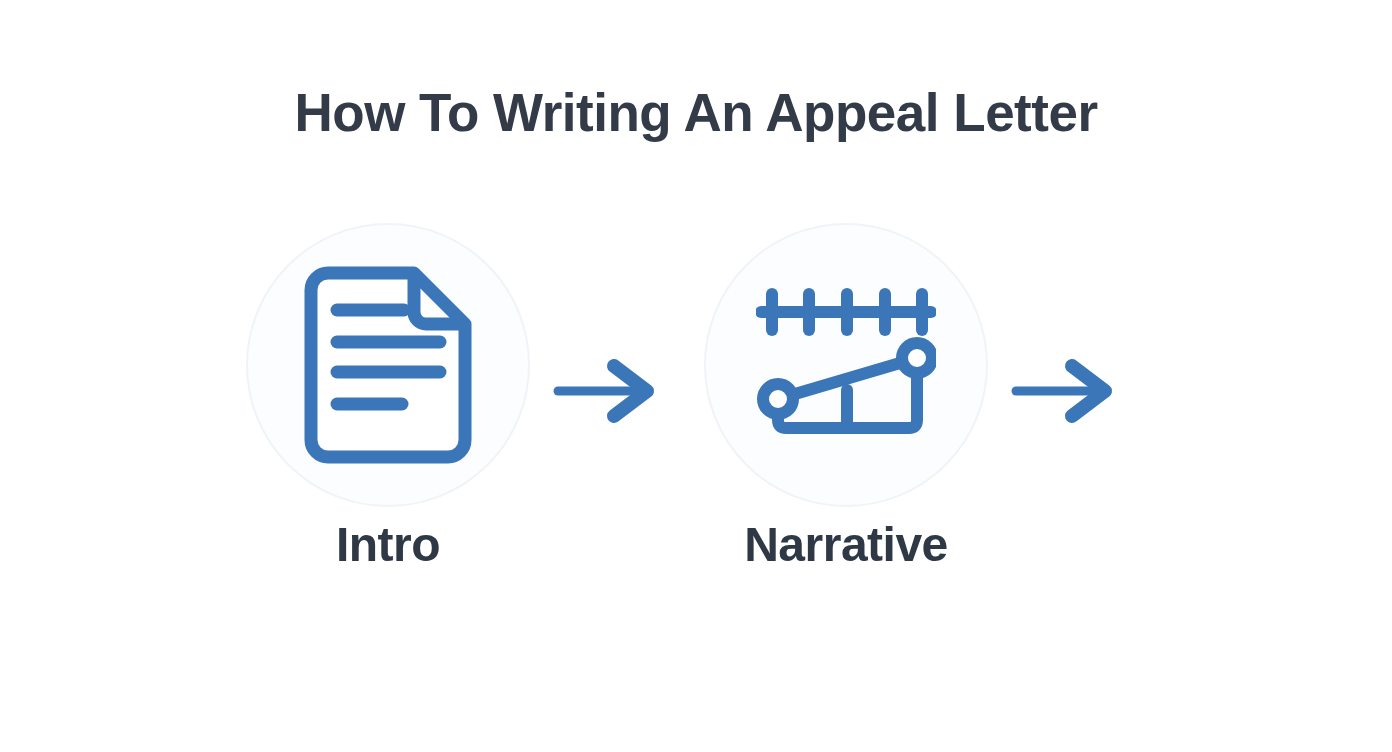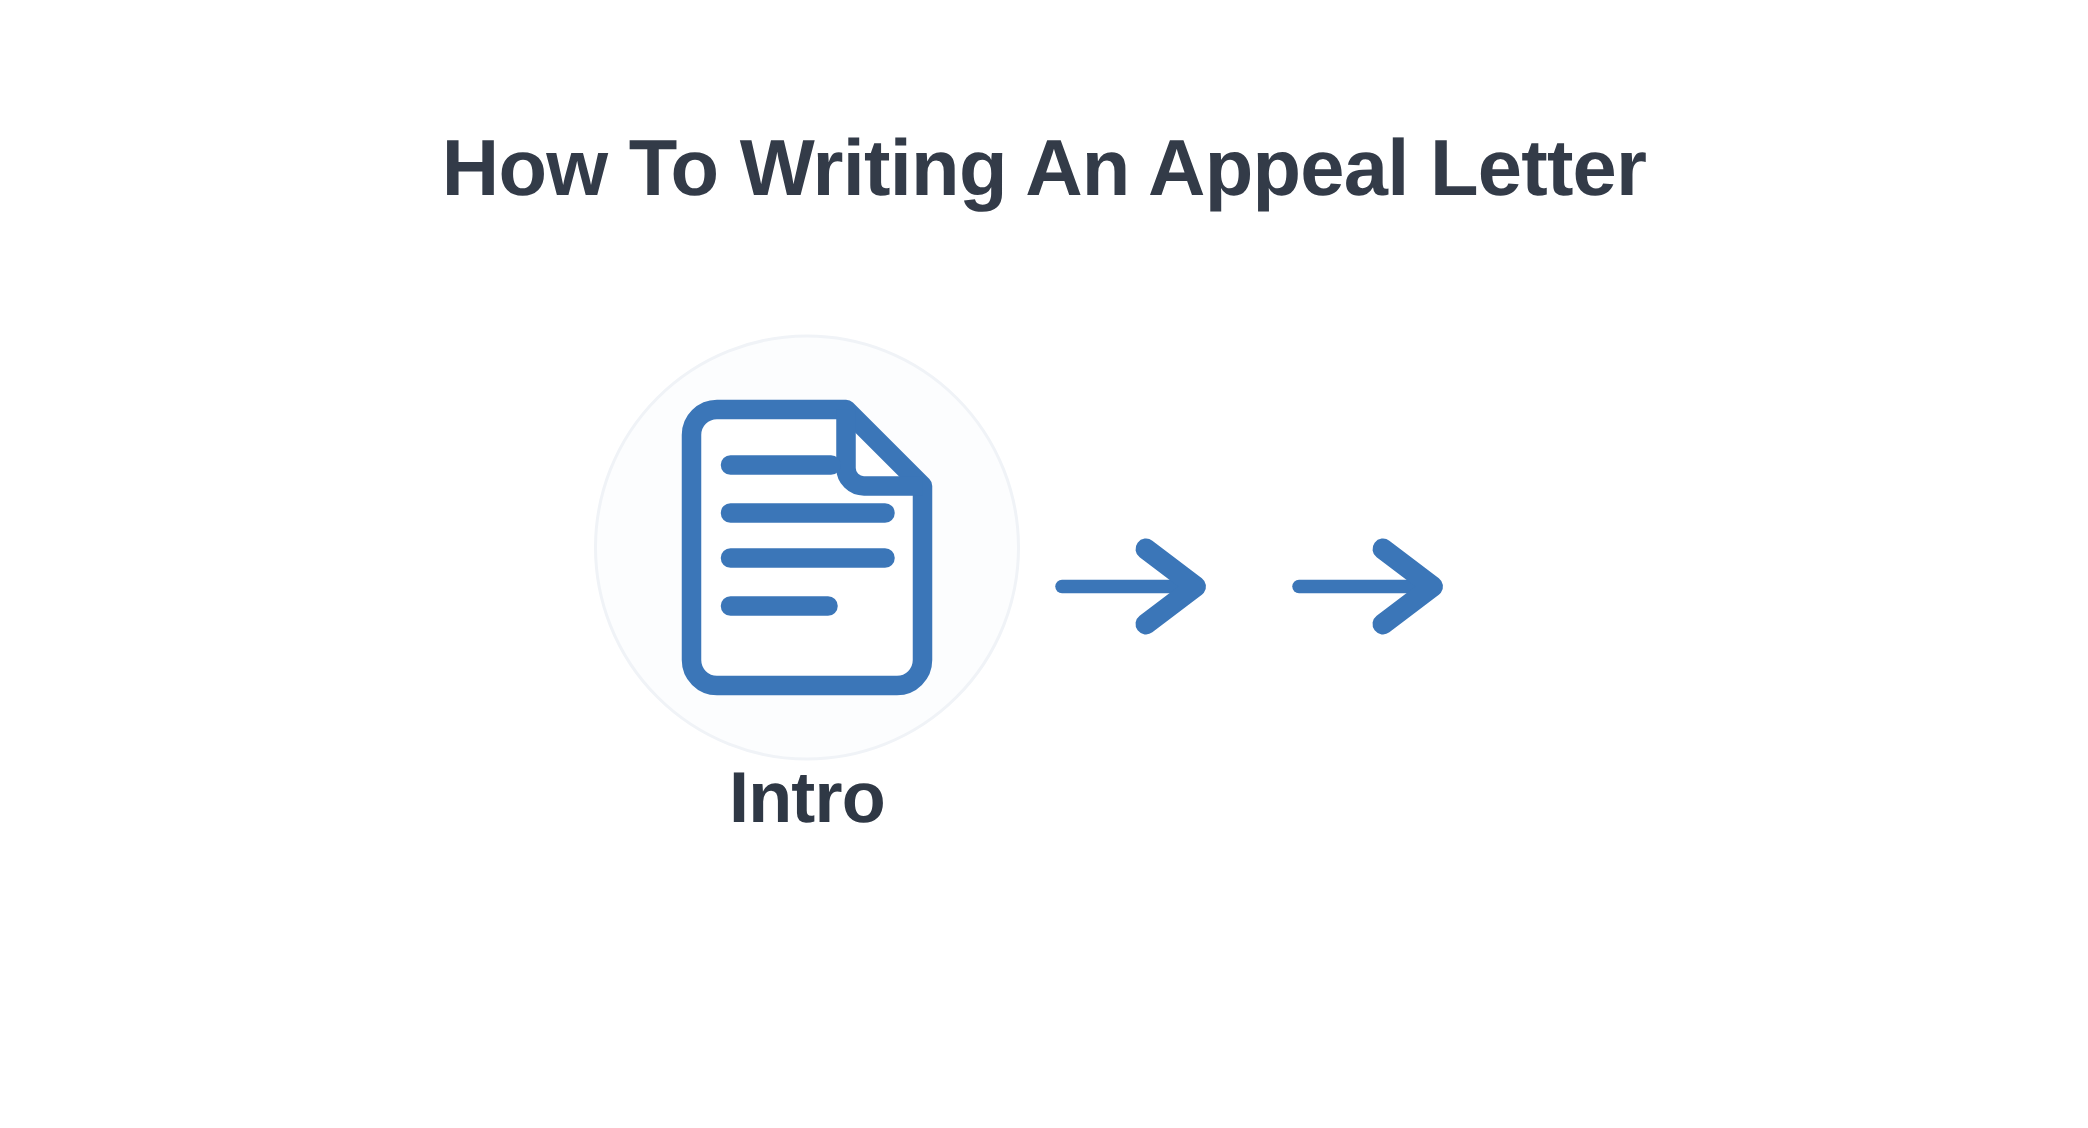--- a/index.html
+++ b/index.html
@@ -43,21 +43,21 @@
     height: 284px;
     box-sizing: border-box;
     border-radius: 50%;
     background: var(--circle-fill, #fcfdfe);
     border: 2px solid var(--circle-border, #f0f3f7);
     display: flex;
     align-items: center;
     justify-content: center;
   }
   .step-label {
-    margin-top: 2px;
+    margin-top: 14px;
     font-size: 48px;
     line-height: 1;
     font-weight: 700;
     letter-spacing: -0.5px;
     color: var(--label-text, #2f3845);
     text-align: center;
   }
   .arrow-cell {
     width: 158px;
     display: flex;
@@ -97,20 +97,40 @@
       <div class="step-label">Intro</div>
     </div>
 
     <div class="arrow-cell">
       <svg width="130" height="80" viewBox="0 0 130 80">
         <line class="blue-stroke" x1="6" y1="40" x2="86" y2="40" stroke-width="9" stroke-linecap="round"></line>
         <polyline class="blue-stroke" points="62,15 95,40 62,65" fill="none" stroke-width="14" stroke-linecap="round" stroke-linejoin="round"></polyline>
       </svg>
     </div>
 
+    <div class="step">
+      <div class="circle">
+        <svg width="180" height="158" viewBox="0 0 180 158">
+          <g class="blue-stroke" stroke-width="12" fill="none" stroke-linecap="round" stroke-linejoin="round">
+            <line x1="5" y1="26" x2="175" y2="26"></line>
+            <line x1="16" y1="8" x2="16" y2="44"></line>
+            <line x1="53" y1="8" x2="53" y2="44"></line>
+            <line x1="91" y1="8" x2="91" y2="44"></line>
+            <line x1="129" y1="8" x2="129" y2="44"></line>
+            <line x1="166" y1="8" x2="166" y2="44"></line>
+            <line x1="22" y1="113" x2="161" y2="72"></line>
+            <path d="M22 118 V134 Q22 142 30 142 H153 Q161 142 161 134 V78"></path>
+            <line x1="91" y1="104" x2="91" y2="136"></line>
+          </g>
+          <circle class="blue-stroke" cx="22" cy="113" r="15" fill="#ffffff" stroke-width="12"></circle>
+          <circle class="blue-stroke" cx="161" cy="72" r="15" fill="#ffffff" stroke-width="12"></circle>
+        </svg>
+      </div>
+      <div class="step-label">Narrative</div>
+    </div>
 
     <div class="arrow-cell">
       <svg width="130" height="80" viewBox="0 0 130 80">
         <line class="blue-stroke" x1="6" y1="40" x2="86" y2="40" stroke-width="9" stroke-linecap="round"></line>
         <polyline class="blue-stroke" points="62,15 95,40 62,65" fill="none" stroke-width="14" stroke-linecap="round" stroke-linejoin="round"></polyline>
       </svg>
     </div>
 
 
   </div>

